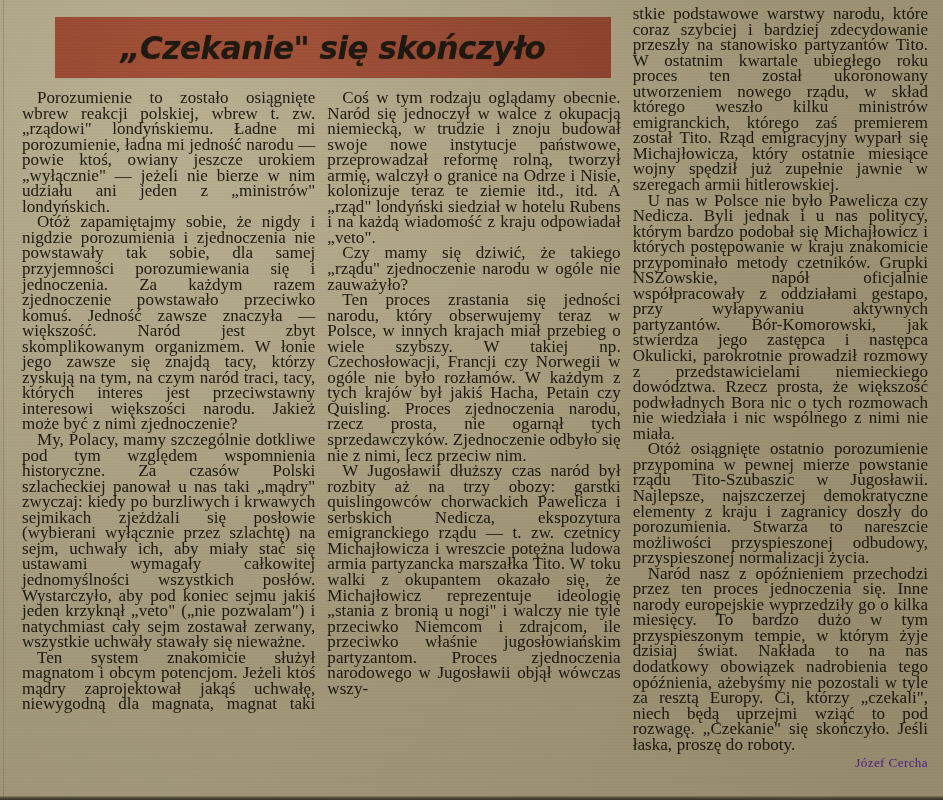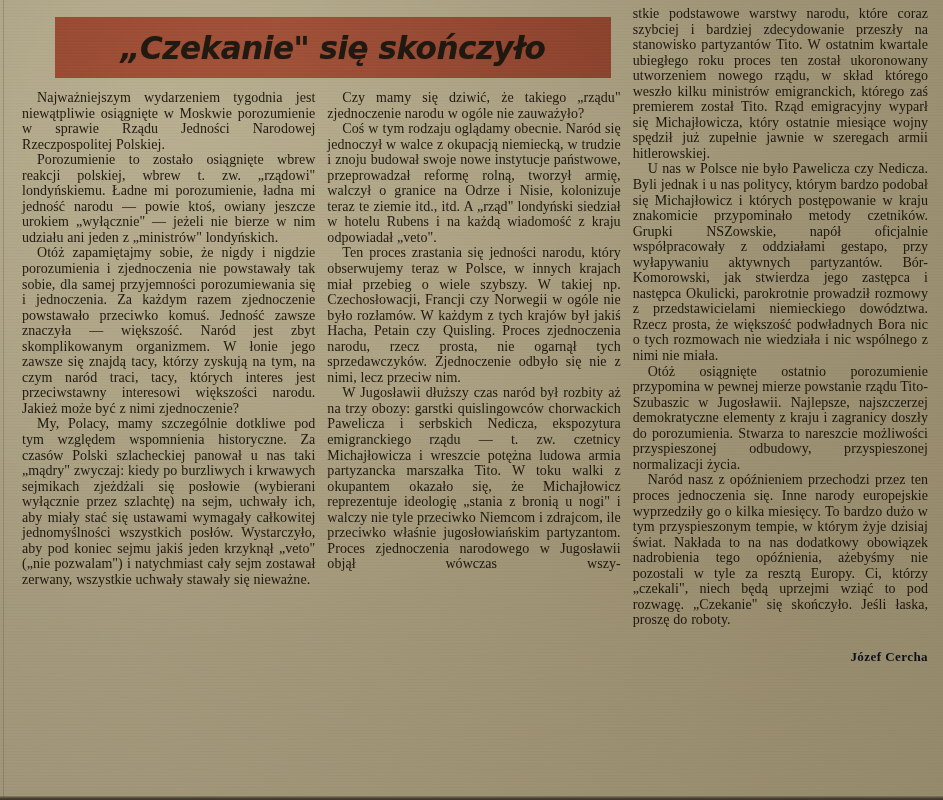--- a/index.html
+++ b/index.html
@@ -65,64 +65,64 @@
   }
   .col{width:296px;}
   .col.col3{width:298px;}
   .col3-shift{margin-top:-84px;}
 
   p.para{
     margin:0 0 0 0;
     text-indent:15px;
     text-align:justify;
     text-align-last:left;
-    font-size:14px;
+    font-size:17px;
     line-height:15.55px;
     color:#262016;
     letter-spacing:.05px;
     word-spacing:.2px;
     hyphens:none;
     -webkit-font-smoothing:none;
   }
   p.para.cont{text-indent:0;}
   p.para.last-justify{text-align-last:justify;}
 
   .byline{
-    margin-top:21px;
+    margin-top:3px;
     text-align:right;
     font-size:13.1px;
-    font-weight:bold;
-    color:#0f172a;
+    font-weight:normal;
+    color:#6d28d9;
     letter-spacing:.4px;
   }
 
   
   .col p{ text-rendering:optimizeLegibility; }
 </style>
 </head>
 <body>
 
 <div class="sheet">
 
   <div class="headline-banner">
     <div class="headline-text">„Czekanie" się skończyło</div>
   </div>
 
   <div class="columns">
 
     <div class="col col1">
-      <p class="para">Najważniejszym wydarzeniem tygodnia jest niewątpliwie osiągnięte w Moskwie porozumienie w sprawie Rządu Jedności Narodowej Rzeczpospolitej Polskiej.</p>
       <p class="para">Porozumienie to zostało osiągnięte wbrew reakcji polskiej, wbrew t. zw. „rządowi" londyńskiemu. Ładne mi porozumienie, ładna mi jedność narodu — powie ktoś, owiany jeszcze urokiem „wyłącznie" — jeżeli nie bierze w nim udziału ani jeden z „ministrów" londyńskich.</p>
       <p class="para">Otóż zapamiętajmy sobie, że nigdy i nigdzie porozumienia i zjednoczenia nie powstawały tak sobie, dla samej przyjemności porozumiewania się i jednoczenia. Za każdym razem zjednoczenie powstawało przeciwko komuś. Jedność zawsze znaczyła — większość. Naród jest zbyt skomplikowanym organizmem. W łonie jego zawsze się znajdą tacy, którzy zyskują na tym, na czym naród traci, tacy, których interes jest przeciwstawny interesowi większości narodu. Jakież może być z nimi zjednoczenie?</p>
       <p class="para">My, Polacy, mamy szczególnie dotkliwe pod tym względem wspomnienia historyczne. Za czasów Polski szlacheckiej panował u nas taki „mądry" zwyczaj: kiedy po burzliwych i krwawych sejmikach zjeżdżali się posłowie (wybierani wyłącznie przez szlachtę) na sejm, uchwały ich, aby miały stać się ustawami wymagały całkowitej jednomyślności wszystkich posłów. Wystarczyło, aby pod koniec sejmu jakiś jeden krzyknął „veto" („nie pozwalam") i natychmiast cały sejm zostawał zerwany, wszystkie uchwały stawały się nieważne.</p>
+      <p class="para last-justify">Ten system znakomicie służył magnatom i obcym potencjom. Jeżeli ktoś mądry zaprojektował jakąś uchwałę, niewygodną dla magnata, magnat taki</p>
     </div>
 
     <div class="col col2">
+      <p class="para">Coś w tym rodzaju oglądamy obecnie. Naród się jednoczył w walce z okupacją niemiecką, w trudzie i znoju budował swoje nowe instytucje państwowe, przeprowadzał reformę rolną, tworzył armię, walczył o granice na Odrze i Nisie, kolonizuje teraz te ziemie itd., itd. A „rząd" londyński siedział w hotelu Rubens i na każdą wiadomość z kraju odpowiadał „veto".</p>
       <p class="para">Czy mamy się dziwić, że takiego „rządu" zjednoczenie narodu w ogóle nie zauważyło?</p>
-      <p class="para">Coś w tym rodzaju oglądamy obecnie. Naród się jednoczył w walce z okupacją niemiecką, w trudzie i znoju budował swoje nowe instytucje państwowe, przeprowadzał reformę rolną, tworzył armię, walczył o granice na Odrze i Nisie, kolonizuje teraz te ziemie itd., itd. A „rząd" londyński siedział w hotelu Rubens i na każdą wiadomość z kraju odpowiadał „veto".</p>
       <p class="para">Ten proces zrastania się jedności narodu, który obserwujemy teraz w Polsce, w innych krajach miał przebieg o wiele szybszy. W takiej np. Czechosłowacji, Francji czy Norwegii w ogóle nie było rozłamów. W każdym z tych krajów był jakiś Hacha, Petain czy Quisling. Proces zjednoczenia narodu, rzecz prosta, nie ogarnął tych sprzedawczyków. Zjednoczenie odbyło się nie z nimi, lecz przeciw nim.</p>
       <p class="para last-justify">W Jugosławii dłuższy czas naród był rozbity aż na trzy obozy: garstki quislingowców chorwackich Pawelicza i serbskich Nedicza, ekspozytura emigranckiego rządu — t. zw. czetnicy Michajłowicza i wreszcie potężna ludowa armia partyzancka marszałka Tito. W toku walki z okupantem okazało się, że Michajłowicz reprezentuje ideologię „stania z bronią u nogi" i walczy nie tyle przeciwko Niemcom i zdrajcom, ile przeciwko właśnie jugosłowiańskim partyzantom. Proces zjednoczenia narodowego w Jugosławii objął wówczas wszy-</p>
     </div>
 
     <div class="col col3">
       <div class="col3-shift">
         <p class="para cont">stkie podstawowe warstwy narodu, które coraz szybciej i bardziej zdecydowanie przeszły na stanowisko partyzantów Tito. W ostatnim kwartale ubiegłego roku proces ten został ukoronowany utworzeniem nowego rządu, w skład którego weszło kilku ministrów emigranckich, którego zaś premierem został Tito. Rząd emigracyjny wyparł się Michajłowicza, który ostatnie miesiące wojny spędził już zupełnie jawnie w szeregach armii hitlerowskiej.</p>
         <p class="para">U nas w Polsce nie było Pawelicza czy Nedicza. Byli jednak i u nas politycy, którym bardzo podobał się Michajłowicz i których postępowanie w kraju znakomicie przypominało metody czetników. Grupki NSZowskie, napół oficjalnie współpracowały z oddziałami gestapo, przy wyłapywaniu aktywnych partyzantów. Bór-Komorowski, jak stwierdza jego zastępca i następca Okulicki, parokrotnie prowadził rozmowy z przedstawicielami niemieckiego dowództwa. Rzecz prosta, że większość podwładnych Bora nic o tych rozmowach nie wiedziała i nic wspólnego z nimi nie miała.</p>
         <p class="para">Otóż osiągnięte ostatnio porozumienie przypomina w pewnej mierze powstanie rządu Tito-Szubaszic w Jugosławii. Najlepsze, najszczerzej demokratyczne elementy z kraju i zagranicy doszły do porozumienia. Stwarza to nareszcie możliwości przyspieszonej odbudowy, przyspieszonej normalizacji życia.</p>
         <p class="para">Naród nasz z opóźnieniem przechodzi przez ten proces jednoczenia się. Inne narody europejskie wyprzedziły go o kilka miesięcy. To bardzo dużo w tym przyspieszonym tempie, w którym żyje dzisiaj świat. Nakłada to na nas dodatkowy obowiązek nadrobienia tego opóźnienia, ażebyśmy nie pozostali w tyle za resztą Europy. Ci, którzy „czekali", niech będą uprzejmi wziąć to pod rozwagę. „Czekanie" się skończyło. Jeśli łaska, proszę do roboty.</p>

